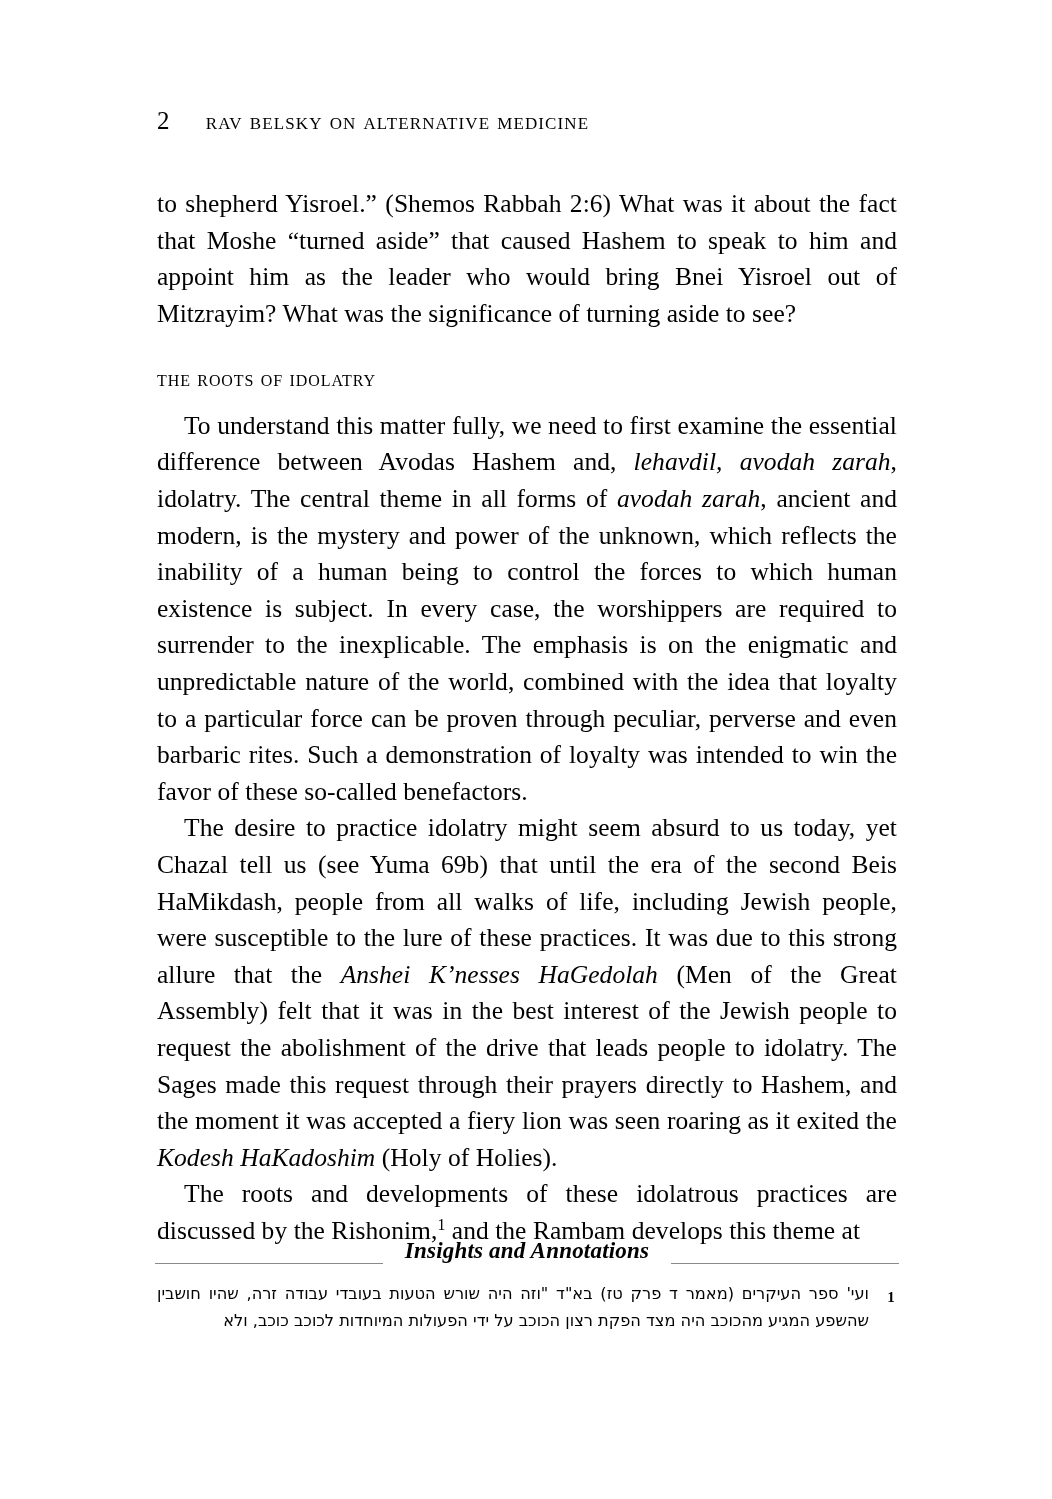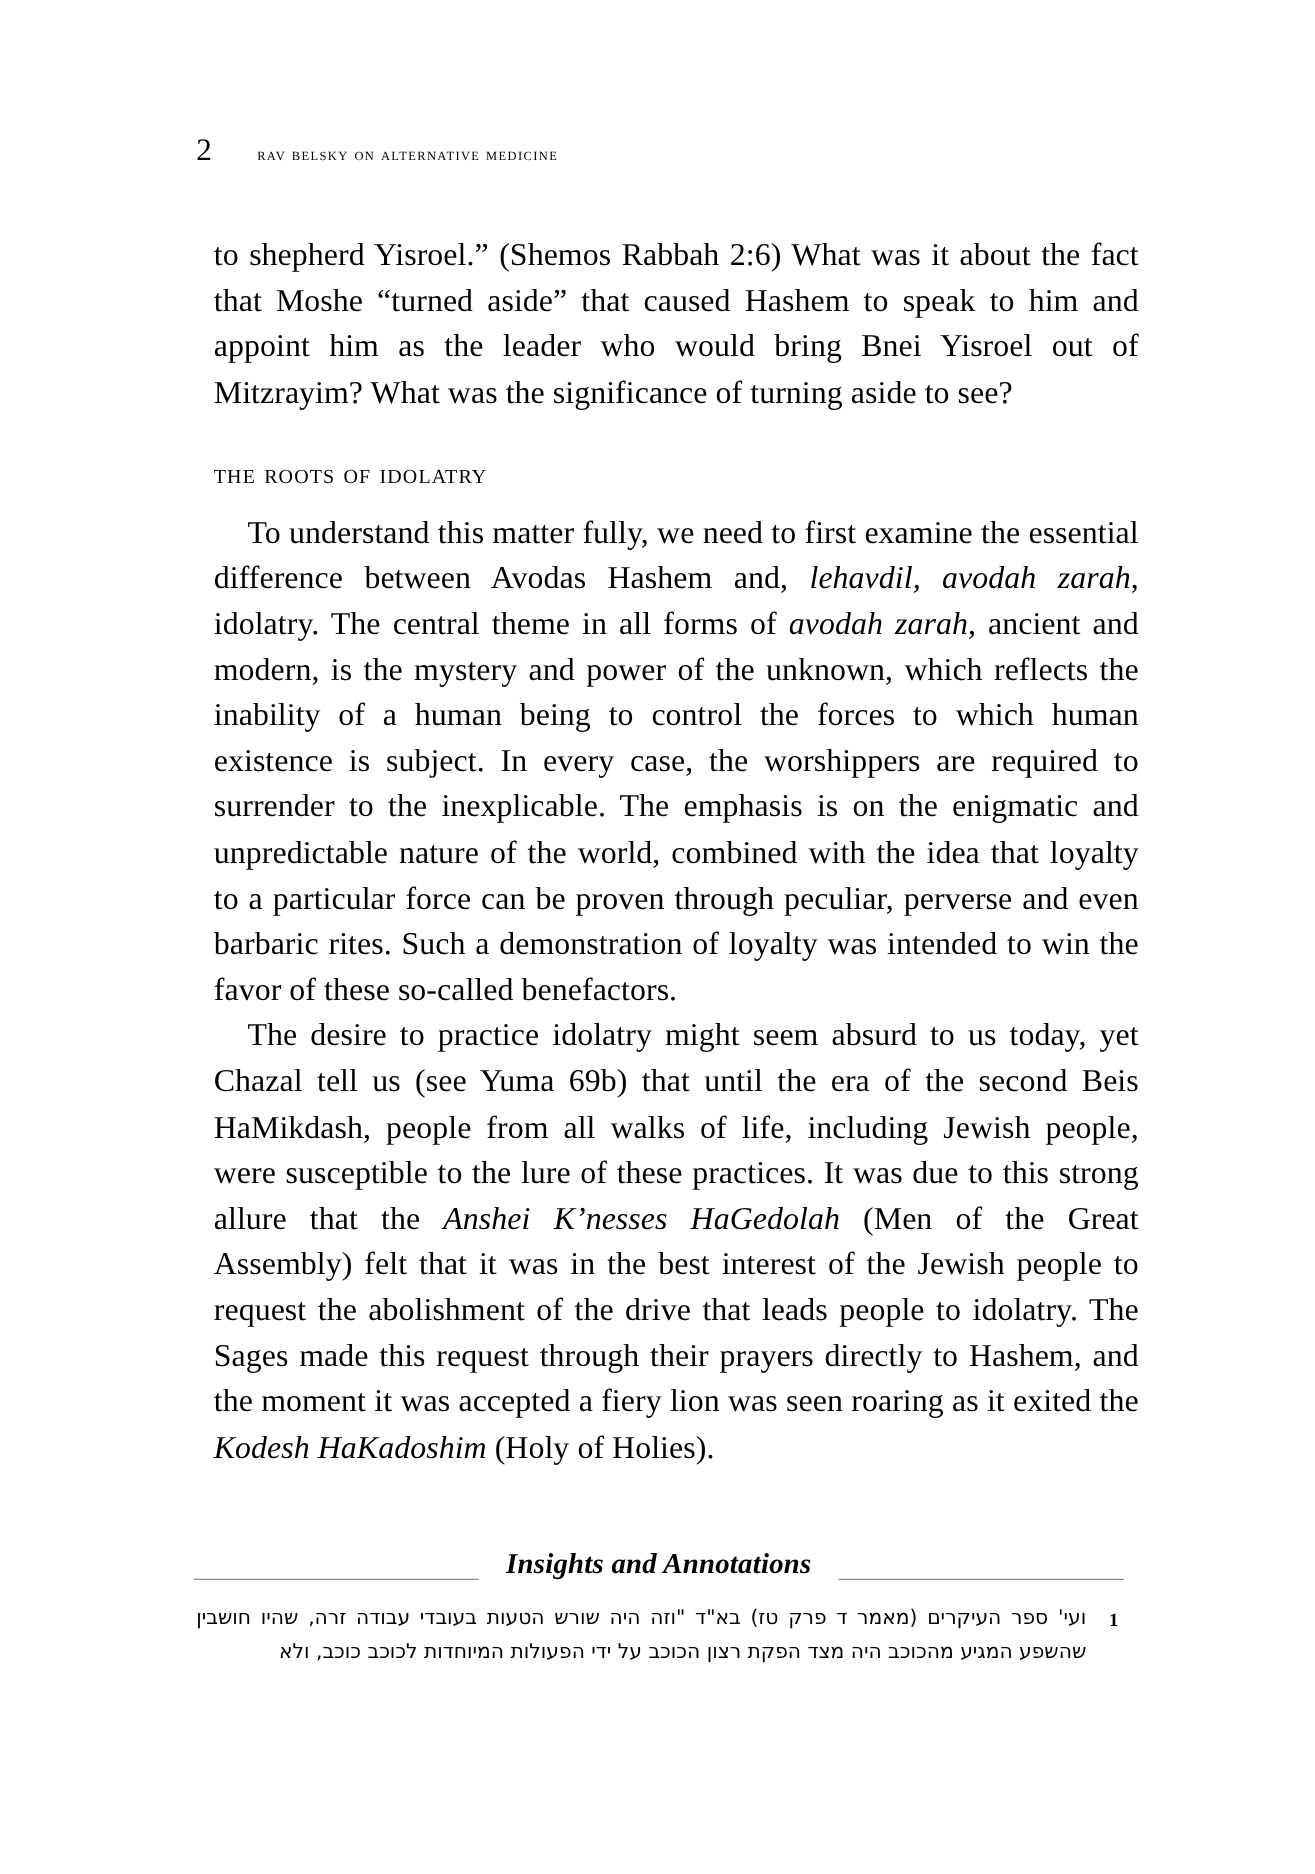--- a/index.html
+++ b/index.html
@@ -34,35 +34,34 @@
     display: flex;
     align-items: baseline;
     gap: 36px;
   }
   .folio {
     font-size: 25px;
     line-height: 1;
     letter-spacing: 0.2px;
   }
   .head-title {
-    font-size: 14px;
+    font-size: 24px;
     font-variant: small-caps;
     text-transform: lowercase;
     letter-spacing: 1.1px;
     line-height: 1;
   }
   .head-title::first-letter { font-size: 1em; }
 
   
   .body-block {
     position: absolute;
     left: 157px;
     top: 186px;
     width: 740px;
-    margin-left: 14px;
   }
   p.para {
     margin: 0;
     font-size: 25.5px;
     line-height: 36.6px;
     text-align: justify;
     text-justify: inter-word;
     letter-spacing: 0.05px;
     hyphens: none;
   }
@@ -170,20 +169,23 @@
     <div class="gap-after-heading"></div>
 
     <p class="para indent">
       <span>To understand this matter fully, we need to first examine the essential difference between Avodas Hashem and, </span><i>lehavdil, avodah zarah</i><span>, idolatry. The central theme in all forms of </span><i>avodah zarah</i><span>, ancient and modern, is the mystery and power of the unknown, which reflects the inability of a human being to control the forces to which human existence is subject. In every case, the worshippers are required to surrender to the inexplicable. The emphasis is on the enigmatic and unpredictable nature of the world, combined with the idea that loyalty to a particular force can be proven through peculiar, perverse and even barbaric rites. Such a demonstration of loyalty was intended to win the favor of these so-called benefactors.</span>
     </p>
 
     <p class="para indent">
       <span>The desire to practice idolatry might seem absurd to us today, yet Chazal tell us (see Yuma 69b) that until the era of the second Beis HaMikdash, people from all walks of life, including Jewish people, were susceptible to the lure of these practices. It was due to this strong allure that the </span><i>Anshei K’nesses HaGedolah</i><span> (Men of the Great Assembly) felt that it was in the best interest of the Jewish people to request the abolishment of the drive that leads people to idolatry. The Sages made this request through their prayers directly to Hashem, and the moment it was accepted a fiery lion was seen roaring as it exited the </span><i>Kodesh HaKadoshim</i><span> (Holy of Holies).</span>
     </p>
 
+    <p class="para indent">
+      <span>The roots and developments of these idolatrous practices are discussed by the Rishonim,</span><sup class="sup">1</sup><span> and the Rambam develops this theme at</span>
+    </p>
 
   </div>
 
   <div class="footnote-area">
 
     <div class="fn-divider">
       <span class="fn-rule left"></span>
       <span class="fn-label">Insights and Annotations</span>
       <span class="fn-rule right"></span>
     </div>

